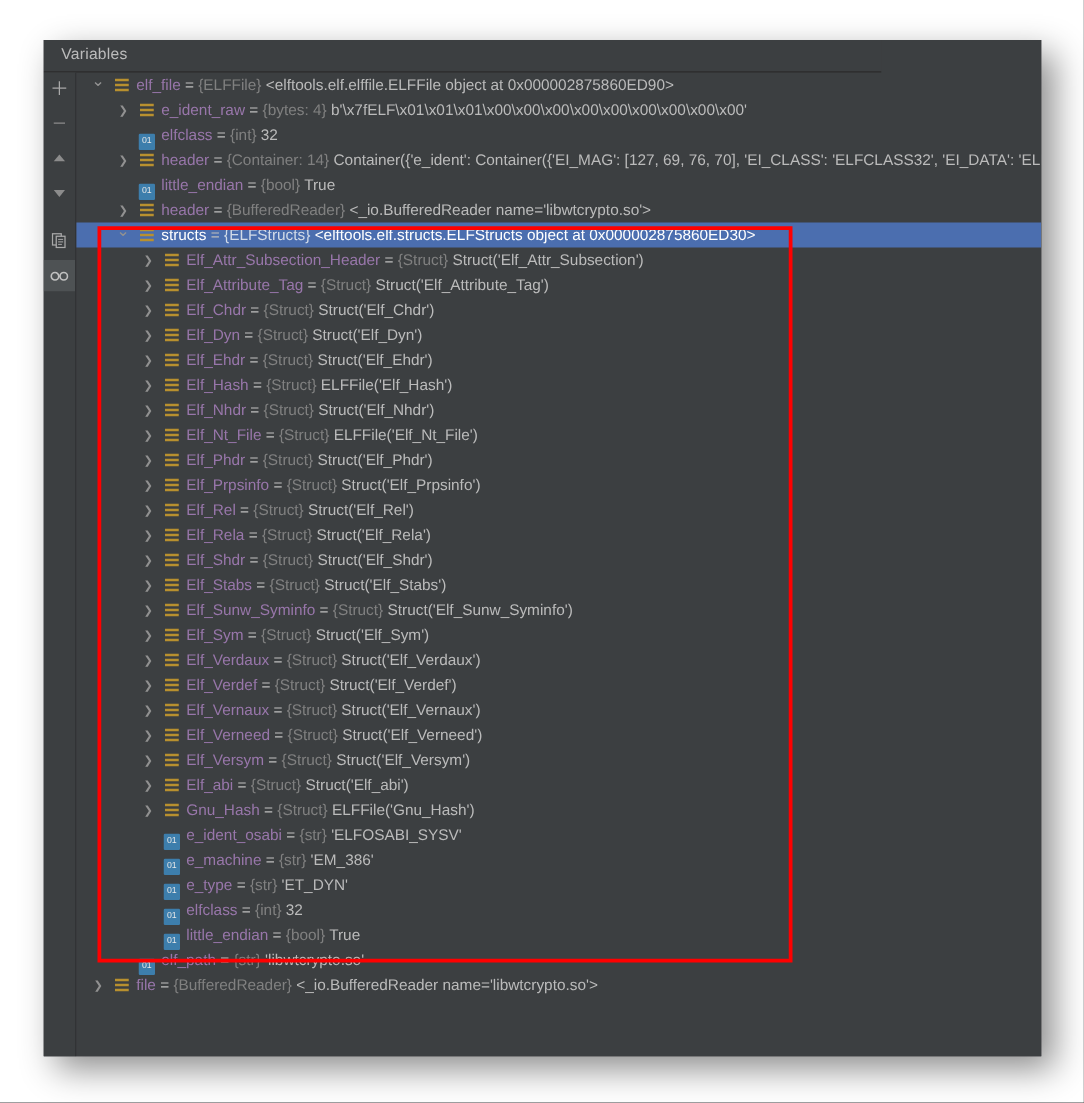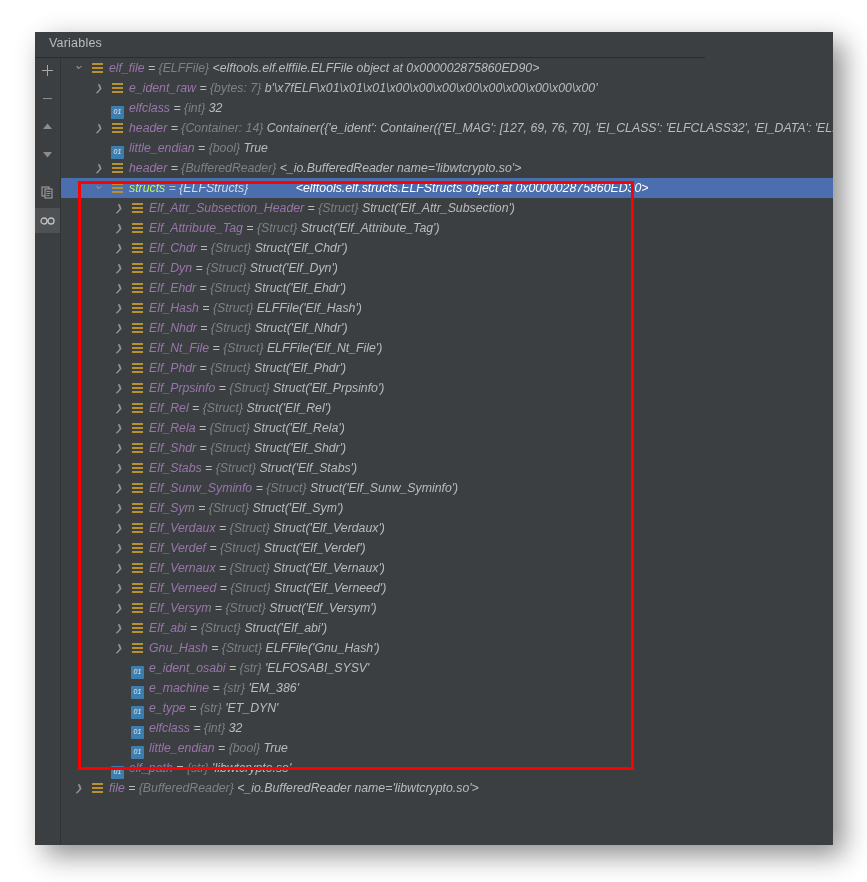--- a/index.html
+++ b/index.html
@@ -43,30 +43,29 @@
     position:absolute;left:0;width:25px;height:25px;
     display:flex;align-items:center;justify-content:center;
   }
   .tbtn.active{background:#4e5254;}
   .tbtn svg{display:block;}
 
   
   .tree{
     position:absolute;left:26px;top:26px;width:772px;height:787px;
     overflow:hidden;
-    font-style:italic;
   }
   .row{
     position:relative;height:20px;line-height:20px;
     white-space:nowrap;font-size:12.3px;color:#bbbbbb;
   }
   .row.sel{background:#4b6eaf;}
-  .row.sel .nm{color:#bef264;}
+  .row.sel .nm{color:#ffffff;}
   .row.sel .ty{color:#d2dbe8;}
-  .row.sel .vl{color:#ffffff;margin-left:44px;}
+  .row.sel .vl{color:#ffffff;}
 
   .arrow{
     display:inline-block;width:11px;text-align:center;
     color:#919191;font-size:9px;vertical-align:top;
   }
   .arrow.none{color:transparent;}
 
   
   .ico{display:inline-block;width:13px;height:13px;position:relative;
        vertical-align:-2px;margin-right:5px;}
@@ -155,21 +154,21 @@
               <circle cx="4" cy="7" r="3" fill="none" stroke="#c0c0c0" stroke-width="1.3"></circle>
               <circle cx="11" cy="7" r="3" fill="none" stroke="#c0c0c0" stroke-width="1.3"></circle>
               <path d="M7 7h1" stroke="#c0c0c0" stroke-width="1.3"></path>
             </svg>
           </span>
         </div>
       </div>
 
     <div class="tree" id="tree">
         <div class="row"><span class="ind" style="width: 12px;"></span><span class="arrow" style="font-size: 13px; line-height: 14px;">⌄</span><span class="ind" style="width: 7px;"></span><span class="ico obj"></span><span class="nm">elf_file</span><span class="eq"> = </span><span class="ty">{ELFFile}</span><span> </span><span class="vl">&lt;elftools.elf.elffile.ELFFile object at 0x000002875860ED90&gt;</span></div>
-        <div class="row"><span class="ind" style="width: 32px;"></span><span class="arrow">❯</span><span class="ind" style="width: 7px;"></span><span class="ico obj"></span><span class="nm">e_ident_raw</span><span class="eq"> = </span><span class="ty">{bytes: 7}</span><span> </span><span class="vl">b'\x7fELF\x01\x01\x01\x00\x00\x00\x00\x00\x00\x00\x00\x00'</span></div>
+        <div class="row"><span class="ind" style="width: 32px;"></span><span class="arrow">❯</span><span class="ind" style="width: 7px;"></span><span class="ico obj"></span><span class="nm">e_ident_raw</span><span class="eq"> = </span><span class="ty">{bytes: 4}</span><span> </span><span class="vl">b'\x7fELF\x01\x01\x01\x00\x00\x00\x00\x00\x00\x00\x00\x00'</span></div>
         <div class="row"><span class="ind" style="width: 32px;"></span><span class="arrow none">·</span><span class="ind" style="width: 7px;"></span><span class="ico prim">01</span><span class="nm">elfclass</span><span class="eq"> = </span><span class="ty">{int}</span><span> </span><span class="vl">32</span></div>
         <div class="row"><span class="ind" style="width: 32px;"></span><span class="arrow">❯</span><span class="ind" style="width: 7px;"></span><span class="ico obj"></span><span class="nm">header</span><span class="eq"> = </span><span class="ty">{Container: 14}</span><span> </span><span class="vl">Container({'e_ident': Container({'EI_MAG': [127, 69, 76, 70], 'EI_CLASS': 'ELFCLASS32', 'EI_DATA': 'ELF</span></div>
         <div class="row"><span class="ind" style="width: 32px;"></span><span class="arrow none">·</span><span class="ind" style="width: 7px;"></span><span class="ico prim">01</span><span class="nm">little_endian</span><span class="eq"> = </span><span class="ty">{bool}</span><span> </span><span class="vl">True</span></div>
         <div class="row"><span class="ind" style="width: 32px;"></span><span class="arrow">❯</span><span class="ind" style="width: 7px;"></span><span class="ico obj"></span><span class="nm">header</span><span class="eq"> = </span><span class="ty">{BufferedReader}</span><span> </span><span class="vl">&lt;_io.BufferedReader name='libwtcrypto.so'&gt;</span></div>
         <div class="row sel"><span class="ind" style="width: 32px;"></span><span class="arrow" style="font-size: 13px; line-height: 14px;">⌄</span><span class="ind" style="width: 7px;"></span><span class="ico obj"></span><span class="nm">structs</span><span class="eq"> = </span><span class="ty">{ELFStructs}</span><span> </span><span class="vl">&lt;elftools.elf.structs.ELFStructs object at 0x000002875860ED30&gt;</span></div>
         <div class="row"><span class="ind" style="width: 52px;"></span><span class="arrow">❯</span><span class="ind" style="width: 7px;"></span><span class="ico obj"></span><span class="nm">Elf_Attr_Subsection_Header</span><span class="eq"> = </span><span class="ty">{Struct}</span><span> </span><span class="vl">Struct('Elf_Attr_Subsection')</span></div>
         <div class="row"><span class="ind" style="width: 52px;"></span><span class="arrow">❯</span><span class="ind" style="width: 7px;"></span><span class="ico obj"></span><span class="nm">Elf_Attribute_Tag</span><span class="eq"> = </span><span class="ty">{Struct}</span><span> </span><span class="vl">Struct('Elf_Attribute_Tag')</span></div>
         <div class="row"><span class="ind" style="width: 52px;"></span><span class="arrow">❯</span><span class="ind" style="width: 7px;"></span><span class="ico obj"></span><span class="nm">Elf_Chdr</span><span class="eq"> = </span><span class="ty">{Struct}</span><span> </span><span class="vl">Struct('Elf_Chdr')</span></div>
         <div class="row"><span class="ind" style="width: 52px;"></span><span class="arrow">❯</span><span class="ind" style="width: 7px;"></span><span class="ico obj"></span><span class="nm">Elf_Dyn</span><span class="eq"> = </span><span class="ty">{Struct}</span><span> </span><span class="vl">Struct('Elf_Dyn')</span></div>
         <div class="row"><span class="ind" style="width: 52px;"></span><span class="arrow">❯</span><span class="ind" style="width: 7px;"></span><span class="ico obj"></span><span class="nm">Elf_Ehdr</span><span class="eq"> = </span><span class="ty">{Struct}</span><span> </span><span class="vl">Struct('Elf_Ehdr')</span></div>

